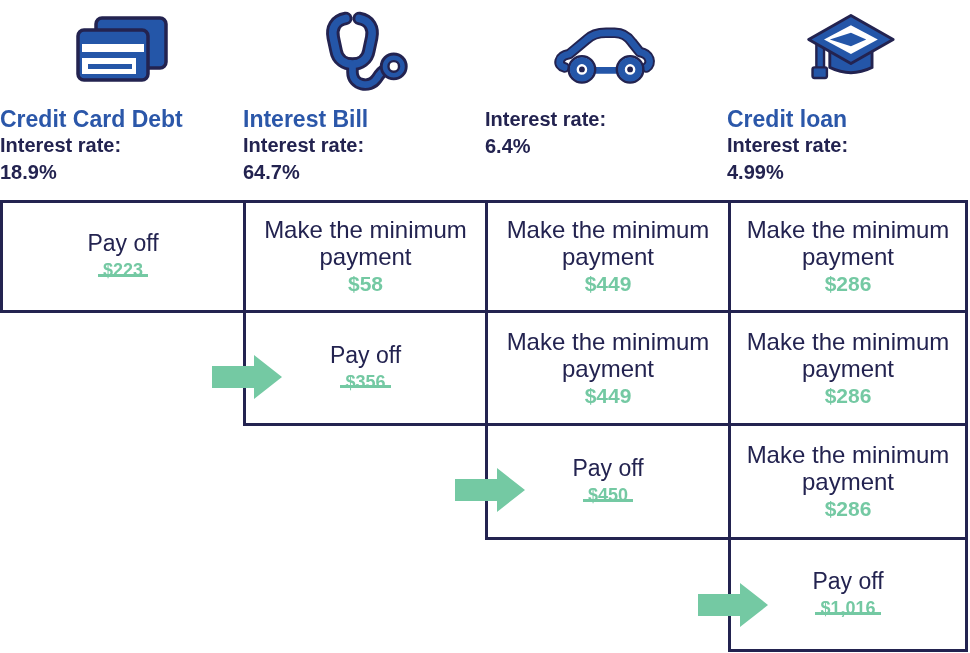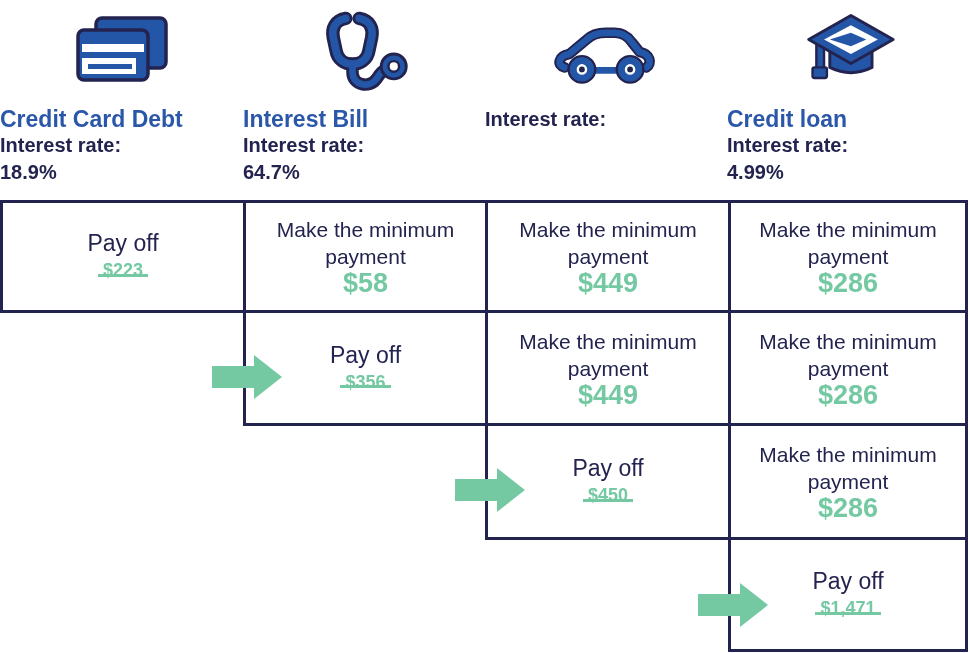--- a/index.html
+++ b/index.html
@@ -31,23 +31,23 @@
   #h5{left:728px;top:649px;width:240px;height:3px}
   #v1{left:0;top:200px;width:3px;height:113px}
   #v2{left:243px;top:200px;width:3px;height:226px}
   #v3{left:485px;top:200px;width:3px;height:340px}
   #v4{left:728px;top:200px;width:3px;height:452px}
   #v5{left:965px;top:200px;width:3px;height:452px}
   
   .cell{position:absolute;display:flex;flex-direction:column;align-items:center;justify-content:center;z-index:1;text-align:center}
   .r1{top:203px;height:107px}.r2{top:313px;height:110px}.r3{top:426px;height:111px}.r4{top:540px;height:109px}
   .c1{left:3px;width:240px}.c2{left:246px;width:239px}.c3{left:488px;width:240px}.c4{left:731px;width:234px}
-  .min-line{font-size:21px;color:var(--color-navy);line-height:27px}
+  .min-line{font-size:24px;color:var(--color-navy);line-height:27px}
   .payoff-label{font-size:23px;font-weight:normal;color:var(--color-navy);line-height:28px}
-  .amount{font-size:27px;font-weight:bold;color:var(--color-green);line-height:27px;position:relative;display:inline-block}
+  .amount{font-size:21px;font-weight:bold;color:var(--color-green);line-height:27px;position:relative;display:inline-block}
   .payoff .amount{font-size:18px}
   .struck::after{content:"";position:absolute;left:-5px;right:-5px;top:62%;height:3px;background:var(--color-green)}
   
   .arrow{position:absolute;z-index:3;width:70px;height:44px}
   #arrow-medical{left:212px;top:355px}
   #arrow-car{left:455px;top:468px}
   #arrow-student{left:698px;top:583px}
   .arrow polygon{fill:var(--color-green)}
   
   .fb{fill:var(--color-icon_blue)}
@@ -102,20 +102,21 @@
         <path class="lb" stroke-width="7" d="M42 51 L68 51"></path>
         <circle class="ln" stroke-width="3" cx="30" cy="50" r="13.5" fill="#fff"></circle>
         <circle class="lb" stroke-width="7" cx="30" cy="50" r="9"></circle>
         <circle class="fn" cx="30" cy="50" r="3"></circle>
         <circle class="ln" stroke-width="3" cx="80" cy="50" r="13.5" fill="#fff"></circle>
         <circle class="lb" stroke-width="7" cx="80" cy="50" r="9"></circle>
         <circle class="fn" cx="80" cy="50" r="3"></circle>
       </svg>
     </div>
     <div class="interest">Interest rate:</div>
+    <div class="interest">6.4%</div>
   </div>
 
   <div class="header-col" id="hc3">
     <div class="icon-box">
       <svg width="96" height="88" viewBox="0 0 100 90">
         <rect class="sn" stroke-width="2.5" x="16" y="30" width="8" height="34"></rect>
         <rect class="sn" stroke-width="2.5" x="12" y="60" width="15" height="11" rx="2"></rect>
         <path class="sn" stroke-width="3" d="M30 40 L74 40 L74 60 Q52 71 30 60 Z"></path>
         <polygon class="sn" stroke-width="3" stroke-linejoin="round" points="52,6 96,31 52,56 8,31"></polygon>
         <polygon class="fw" points="52,16 80,31 52,46 24,31"></polygon>
@@ -178,21 +179,21 @@
     <div class="amount struck">$450</div>
   </div>
   <div class="cell r3 c4">
     <div class="min-line">Make the minimum</div>
     <div class="min-line">payment</div>
     <div class="amount">$286</div>
   </div>
 
   <div class="cell r4 c4 payoff">
     <div class="payoff-label">Pay off</div>
-    <div class="amount struck">$1,471</div>
+    <div class="amount struck">$1,016</div>
   </div>
 
   <svg class="arrow" id="arrow-medical" viewBox="0 0 70 44">
     <polygon points="0,11 42,11 42,0 70,22 42,44 42,33 0,33"></polygon>
   </svg>
   <svg class="arrow" id="arrow-car" viewBox="0 0 70 44">
     <polygon points="0,11 42,11 42,0 70,22 42,44 42,33 0,33"></polygon>
   </svg>
   <svg class="arrow" id="arrow-student" viewBox="0 0 70 44">
     <polygon points="0,11 42,11 42,0 70,22 42,44 42,33 0,33"></polygon>

